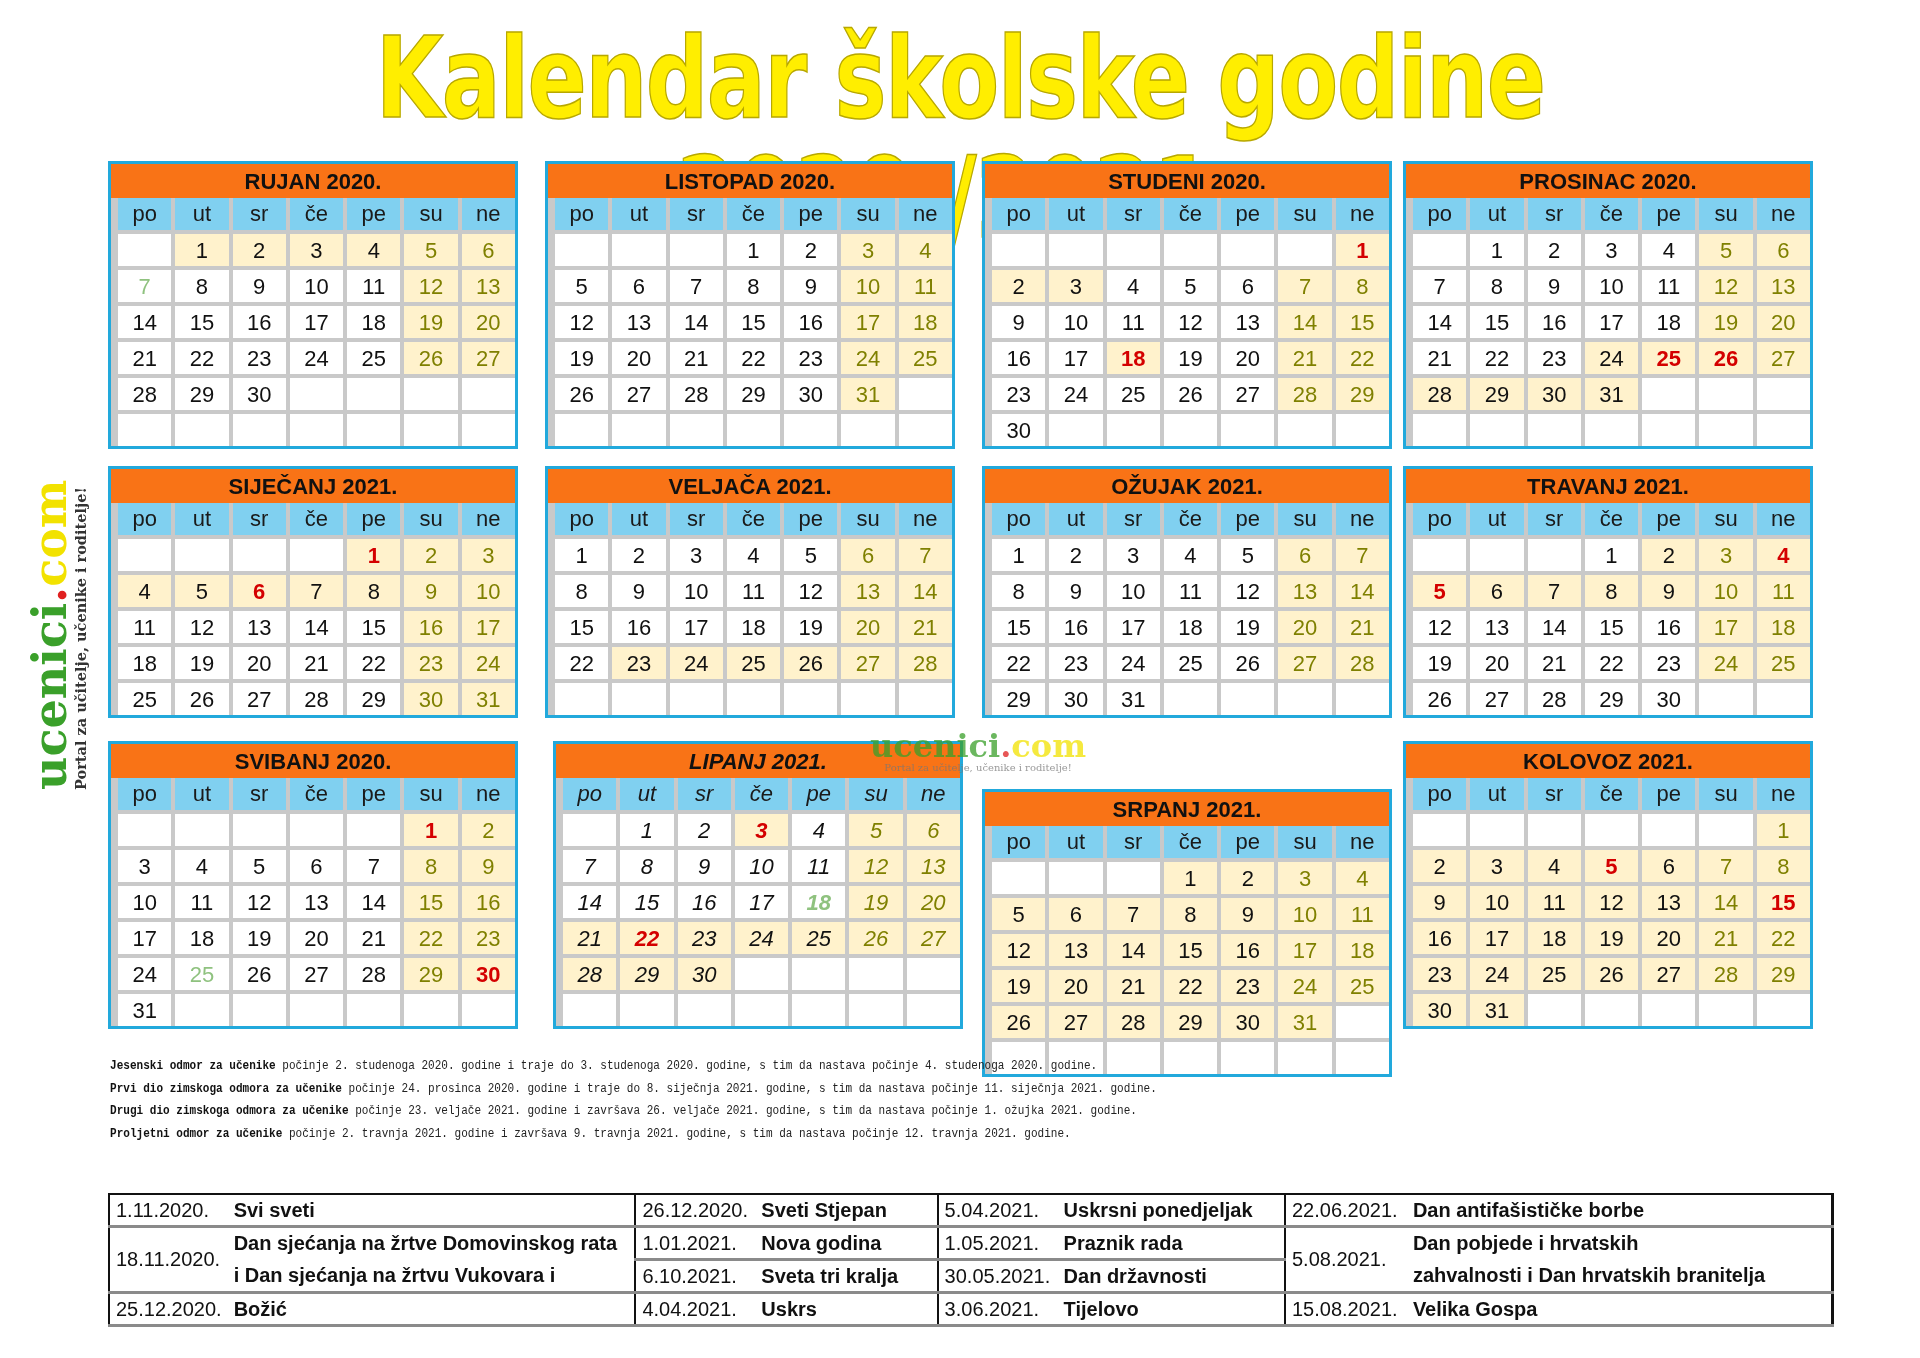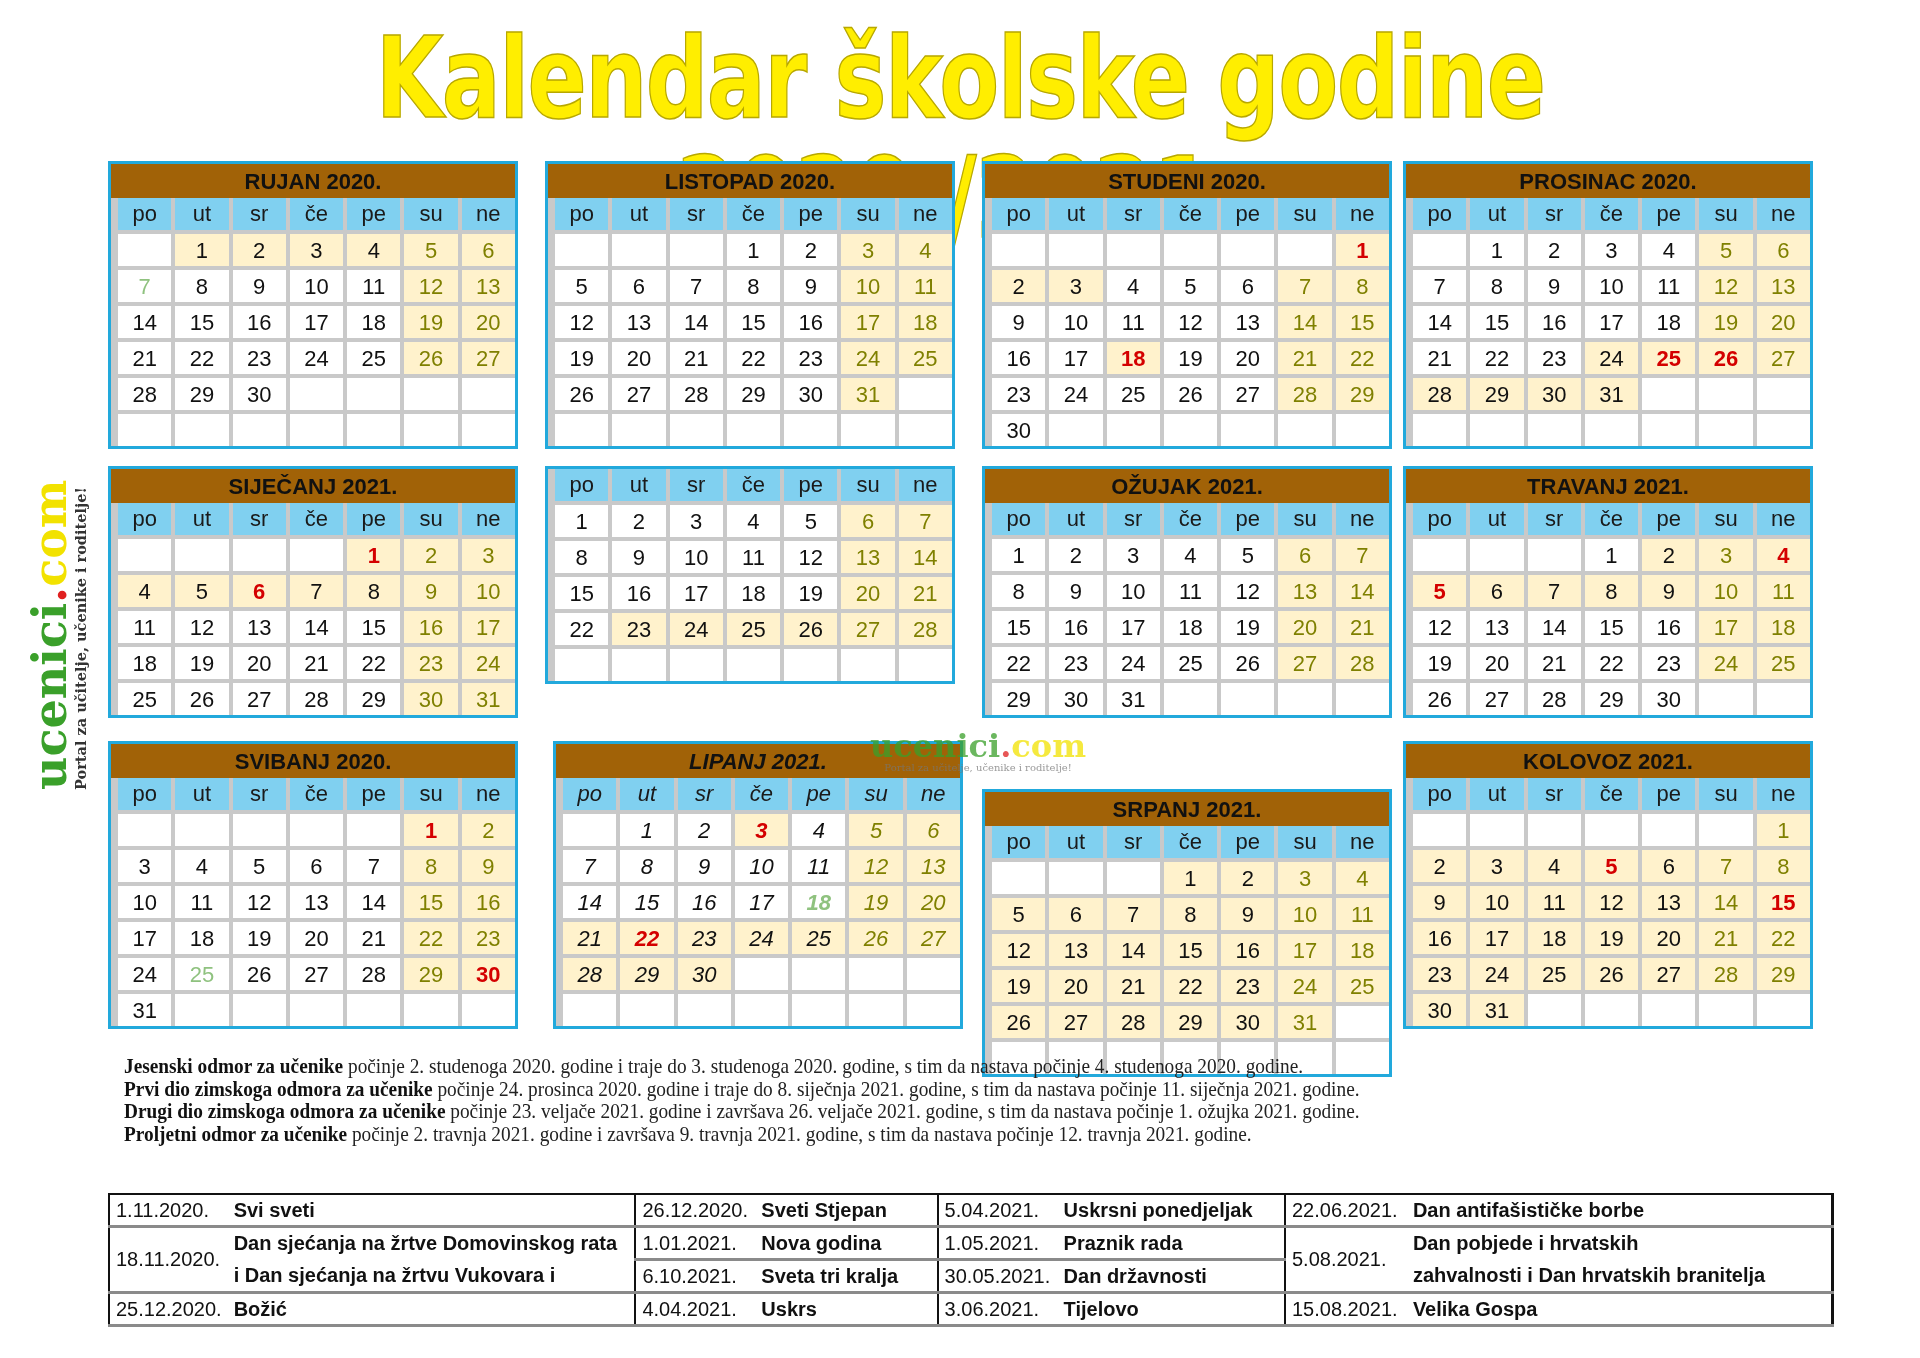--- a/index.html
+++ b/index.html
@@ -4,34 +4,34 @@
 <style>
   html, body { margin:0; padding:0; background:#ffffff; }
   body { width:1920px; height:1358px; position:relative; overflow:hidden; font-family:"Liberation Sans", sans-serif; }
   .title {
     position:absolute; left:0; width:1920px; top:18px; text-align:center;
     font-family:"DejaVu Sans", sans-serif; font-weight:bold; font-size:112px;
     color:#ffee00; letter-spacing:-2px; line-height:120px;
     -webkit-text-stroke:1.5px #b8a800; transform:scaleX(0.78);
   }
   .month {
-    position:absolute; width:410px; border:3px solid #22a9dc; box-sizing:border-box; background:#a16207;
+    position:absolute; width:410px; border:3px solid #22a9dc; box-sizing:border-box; background:#f97316;
   }
   .month-title {
     height:34px; line-height:36px; text-align:center; font-weight:bold; font-size:22px; color:#111;
   }
   .grid { display:grid; grid-template-columns:repeat(7, 1fr); gap:4px; background:#c9c9c9; padding:0 0 0 7px; }
   .hd { background:#80d0f0; height:32px; line-height:32px; text-align:center; font-size:22px; color:#1a1a1a; }
   .cell { background:#ffffff; height:32px; line-height:34px; text-align:center; font-size:22px; color:#111; }
   .cell.v { background:#fff2cc; }
   .cell.w { background:#fff2cc; color:#7f8000; }
   .cell.r { background:#fff2cc; color:#d40000; font-weight:bold; }
   .cell.g { color:#8fc27f; }
   .cell.gb { color:#8fc27f; font-weight:bold; }
-  .notes { position:absolute; left:124px; top:1055px; width:1720px; font-family:Liberation Serif, serif; font-size:21px; line-height:22.5px; color:#222; }
+  .notes { position:absolute; left:110px; top:1055px; width:1720px; font-family:Liberation Mono, monospace; font-size:12px; line-height:22.5px; color:#222; }
   .notes b { color:#111; }
   .note-line { white-space:nowrap; transform:scaleX(0.92); transform-origin:left; }
   .holidays { position:absolute; left:108px; top:1193px; width:1726px; border-collapse:collapse; font-size:20px; color:#111; }
   .holidays td { border-bottom:3px solid #8a8a8a; height:30px; padding:0 6px; white-space:nowrap; }
   .holidays td.date { font-weight:normal; }
   .holidays td.name { font-weight:bold; }
   .holidays .sep { border-left:2px solid #111; }
   .holidays { border-left:2px solid #111; border-right:3px solid #111; border-top:2px solid #111; }
   .logo { position:absolute; left:28px; top:470px; width:70px; height:320px; }
   .logo-inner { position:absolute; left:0; top:0; width:320px; height:70px; transform-origin:0 0; transform:translate(0,320px) rotate(-90deg); }
@@ -316,20 +316,21 @@
         <div class="cell">25</div>
         <div class="cell">26</div>
         <div class="cell">27</div>
         <div class="cell">28</div>
         <div class="cell">29</div>
         <div class="cell w">30</div>
         <div class="cell w">31</div>
       </div>
     </div>
     <div class="month" style="left: 545px; top: 466px;">
+      <div class="month-title">VELJAČA 2021.</div>
       <div class="grid">
         <div class="hd">po</div>
         <div class="hd">ut</div>
         <div class="hd">sr</div>
         <div class="hd">če</div>
         <div class="hd">pe</div>
         <div class="hd">su</div>
         <div class="hd">ne</div>
         <div class="cell">1</div>
         <div class="cell">2</div>

